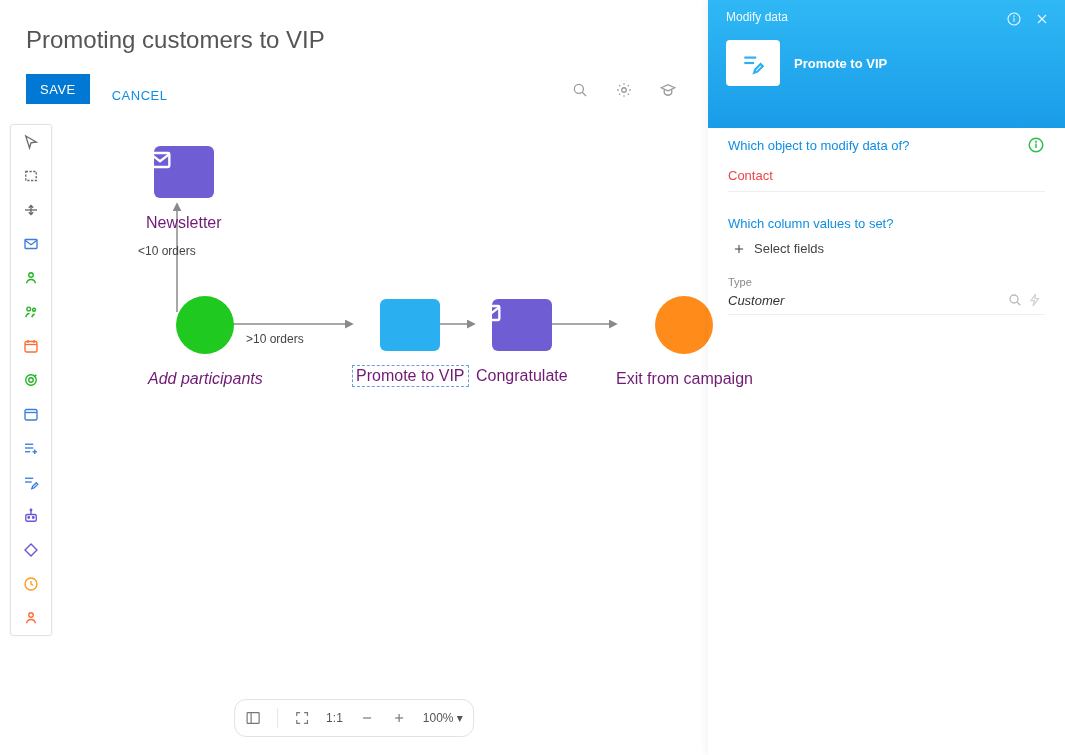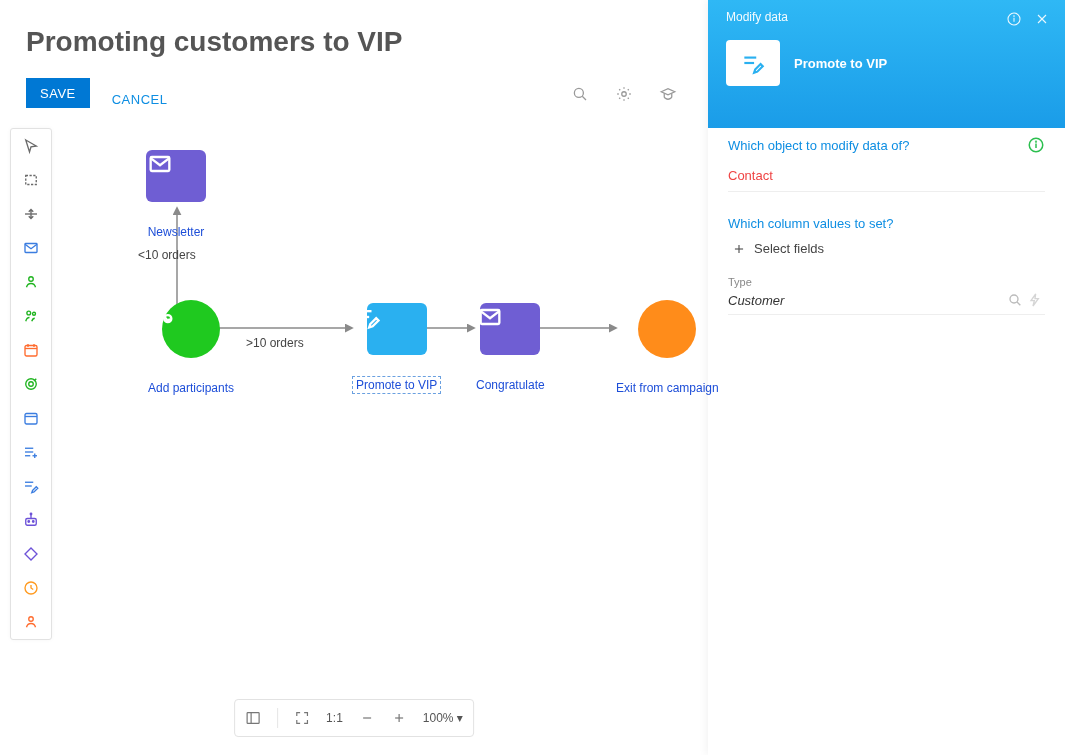--- a/index.html
+++ b/index.html
@@ -9,44 +9,44 @@
     --green:#1fc91f;
     --purple:#6f5ed3;
     --orange:#ff8c1a;
     --light-border:#e2e2e2;
     --sidebar-icon:#6a6a6a;
     --text:#444;
   }
   body{margin:0;font-family:"Segoe UI",Arial,sans-serif;font-size:13px;color:var(--text);background:#fff;width:1065px;height:755px;overflow:hidden;position:relative;}
   
   .left{position:absolute;left:0;top:0;width:708px;height:755px;box-sizing:border-box;}
-  .title{font-size:28px;color:#555;font-weight:700;padding:26px 26px 8px 26px;}
+  .title{font-size:24px;color:#555;font-weight:400;padding:26px 26px 8px 26px;}
   .actions{display:flex;align-items:flex-end;gap:16px;padding:12px 26px 10px 26px;}
   .save-btn{background:var(--blue);color:#fff;border:none;height:30px;padding:0 14px;font-size:13px;letter-spacing:0.5px;cursor:pointer;}
   .cancel-btn{background:none;border:none;color:var(--blue-link);font-size:13px;letter-spacing:0.5px;cursor:pointer;}
   .actions .spacer{flex:1;}
   .hdr-icon{width:28px;height:28px;display:flex;align-items:center;justify-content:center;cursor:pointer;}
   .hdr-icon svg{width:18px;height:18px;stroke:#999;fill:none;stroke-width:1.7;}
 
   .canvas-wrap{position:relative;margin:10px 0 0 10px;}
   .toolbox{position:absolute;left:0;top:0;width:40px;border:1px solid var(--light-border);border-radius:3px;box-shadow:0 0 4px rgba(0,0,0,0.04);background:#fff;}
   .toolbox .tb{height:34px;display:flex;align-items:center;justify-content:center;cursor:pointer;}
   .toolbox .tb svg{width:18px;height:18px;stroke-width:1.8;fill:none;}
   .diagram{position:absolute;left:50px;top:0;right:0;height:570px;}
   .diagram svg{position:absolute;left:0;top:0;}
 
   .node{position:absolute;text-align:center;}
   .node .box{width:60px;height:52px;border-radius:6px;display:flex;align-items:center;justify-content:center;margin:0 auto;}
   .node .circle{width:58px;height:58px;border-radius:50%;display:flex;align-items:center;justify-content:center;margin:0 auto;}
-  .node .label{font-size:12px;color:#1d4ed8;margin-top:23px;white-space:nowrap;}
+  .node .label{font-size:16px;color:#701a75;margin-top:16px;white-space:nowrap;}
   .node.selected .label{outline:1px dashed #6aa0e0;outline-offset:1px;padding:0 2px;}
   .box svg,.circle svg{width:28px;height:28px;stroke:#fff;fill:none;stroke-width:2;}
   .edge-label{position:absolute;font-size:12px;color:#444;}
 
-  .zoombar{position:absolute;bottom:18px;left:50%;transform:translateX(-50%);display:flex;align-items:center;border:1px solid var(--light-border);border-radius:4px;height:36px;padding:0 10px;gap:16px;background:#fff;}
+  .zoombar{position:absolute;bottom:18px;left:50%;transform:translateX(-50%);display:flex;align-items:center;border:1px solid var(--light-border);border-radius:12px;height:36px;padding:0 10px;gap:16px;background:#fff;}
   .zoombar .zi{display:flex;align-items:center;justify-content:center;cursor:pointer;}
   .zoombar svg{width:16px;height:16px;stroke:#777;fill:none;stroke-width:1.8;}
   .zoombar .txt{font-size:12px;color:#555;}
 
   
   .panel{position:absolute;right:0;top:0;width:357px;height:755px;box-shadow:-2px 0 8px rgba(0,0,0,0.05);}
   .panel-head{background:linear-gradient(180deg,#2fb8f5,#1a9ce8);color:#fff;height:128px;position:relative;padding:0 18px;box-sizing:border-box;}
   .panel-head .pre{font-size:12px;padding-top:10px;opacity:0.95;}
   .panel-head .row{display:flex;align-items:center;gap:14px;margin-top:16px;}
   .panel-head .row .badge{width:54px;height:46px;background:#fff;border-radius:4px;display:flex;align-items:center;justify-content:center;}
@@ -221,21 +221,21 @@
         <div class="box" style="background:var(--purple)">
             <svg viewBox="0 0 24 24">
               <rect x="4" y="6" width="16" height="12" rx="1"></rect>
               <path d="M4 7l8 6 8-6"></path>
             </svg>
           </div>
         <div class="label">Newsletter</div>
       </div>
       <div class="edge-label" style="left:78px;top:120px;">&lt;10 orders</div>
 
-      <div class="node" style="left:88px;top:172px;">
+      <div class="node" style="left:88px;top:172px;font-style:italic;">
         <div class="circle" style="background:var(--green)">
             <svg viewBox="0 0 24 24">
               <circle cx="11" cy="8" r="3"></circle>
               <path d="M5 19c1-4 4-5 6-5s5 1 6 5"></path>
               <circle cx="17" cy="16" r="3"></circle>
               <path d="M15.8 17.2l1 1 2-2"></path>
             </svg>
           </div>
         <div class="label">Add participants</div>
       </div>

